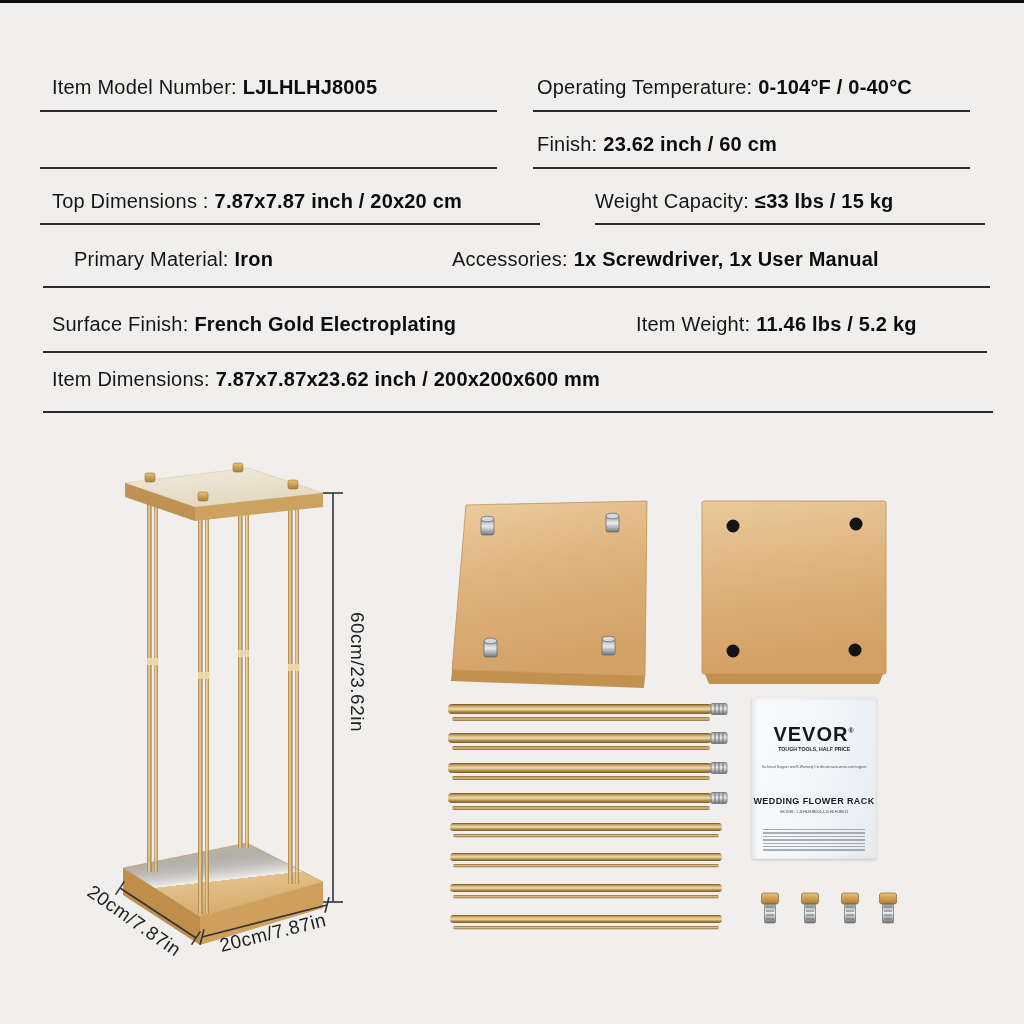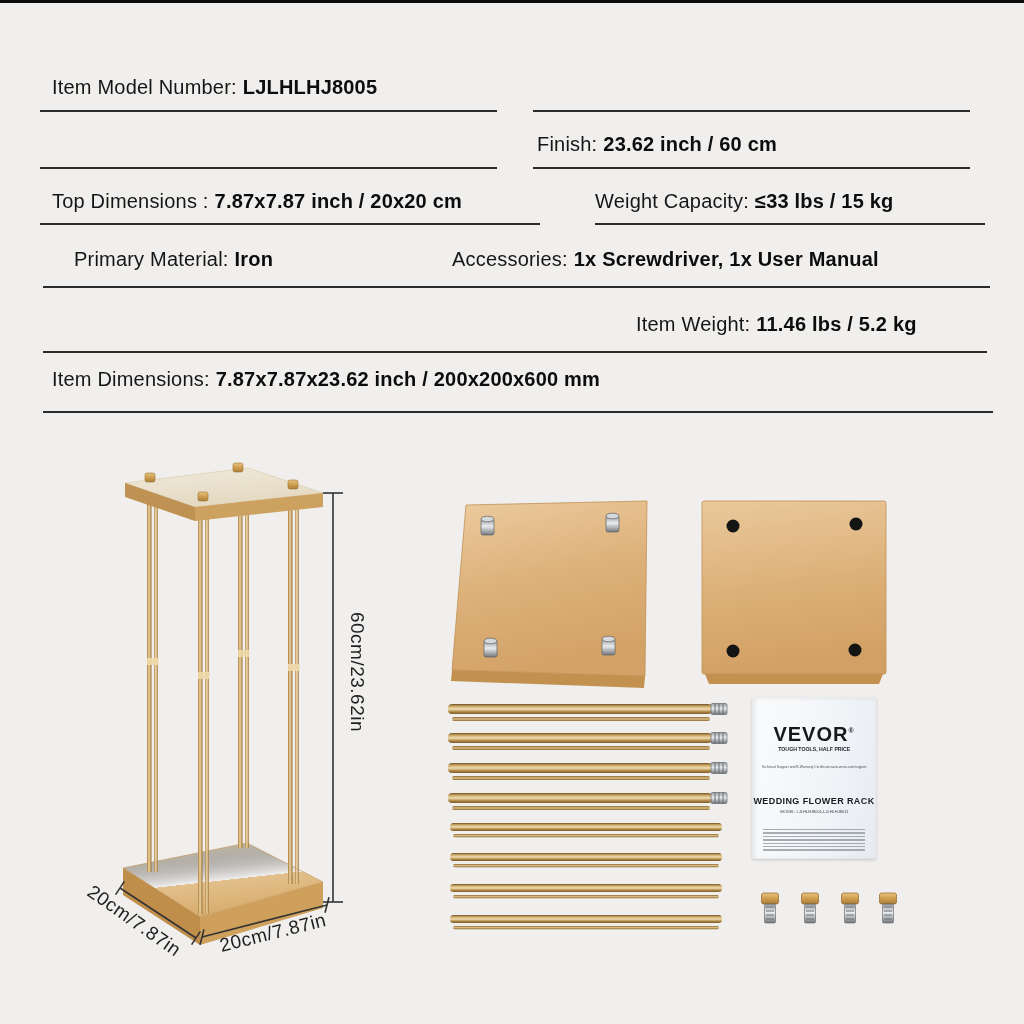--- a/index.html
+++ b/index.html
@@ -53,20 +53,23 @@
 </head>
 <body>
 
 <div id="stage">
 
   <div class="topbar"></div>
 
   <div class="spec-cell" style="left:52px; top:76px;">
     <span class="lbl">Item Model Number:</span><span class="val">LJLHLHJ8005</span>
   </div>
+  <div class="spec-cell" style="left:537px; top:76px;">
+    <span class="lbl">Operating Temperature:</span><span class="val">0-104°F / 0-40°C</span>
+  </div>
   <div class="rule" style="left:40px; top:110px; width:457px;"></div>
   <div class="rule" style="left:533px; top:110px; width:437px;"></div>
 
   <div class="spec-cell" style="left:537px; top:133px;">
     <span class="lbl">Finish:</span><span class="val">23.62 inch / 60 cm</span>
   </div>
   <div class="rule" style="left:40px; top:167px; width:457px;"></div>
   <div class="rule" style="left:533px; top:167px; width:437px;"></div>
 
   <div class="spec-cell" style="left:52px; top:190px;">
@@ -79,20 +82,23 @@
   <div class="rule" style="left:595px; top:223px; width:390px;"></div>
 
   <div class="spec-cell" style="left:52px; top:248px;margin-left:22px;">
     <span class="lbl">Primary Material:</span><span class="val">Iron</span>
   </div>
   <div class="spec-cell" style="left:452px; top:248px;">
     <span class="lbl">Accessories:</span><span class="val">1x Screwdriver, 1x User Manual</span>
   </div>
   <div class="rule" style="left:43px; top:286px; width:947px;"></div>
 
+  <div class="spec-cell" style="left:52px; top:313px;">
+    <span class="lbl">Surface Finish:</span><span class="val">French Gold Electroplating</span>
+  </div>
   <div class="spec-cell" style="left:636px; top:313px;">
     <span class="lbl">Item Weight:</span><span class="val">11.46 lbs / 5.2 kg</span>
   </div>
   <div class="rule" style="left:43px; top:351px; width:944px;"></div>
 
   <div class="spec-cell" style="left:52px; top:368px;">
     <span class="lbl">Item Dimensions:</span><span class="val">7.87x7.87x23.62 inch / 200x200x600 mm</span>
   </div>
   <div class="rule" style="left:43px; top:411px; width:950px;"></div>
 

